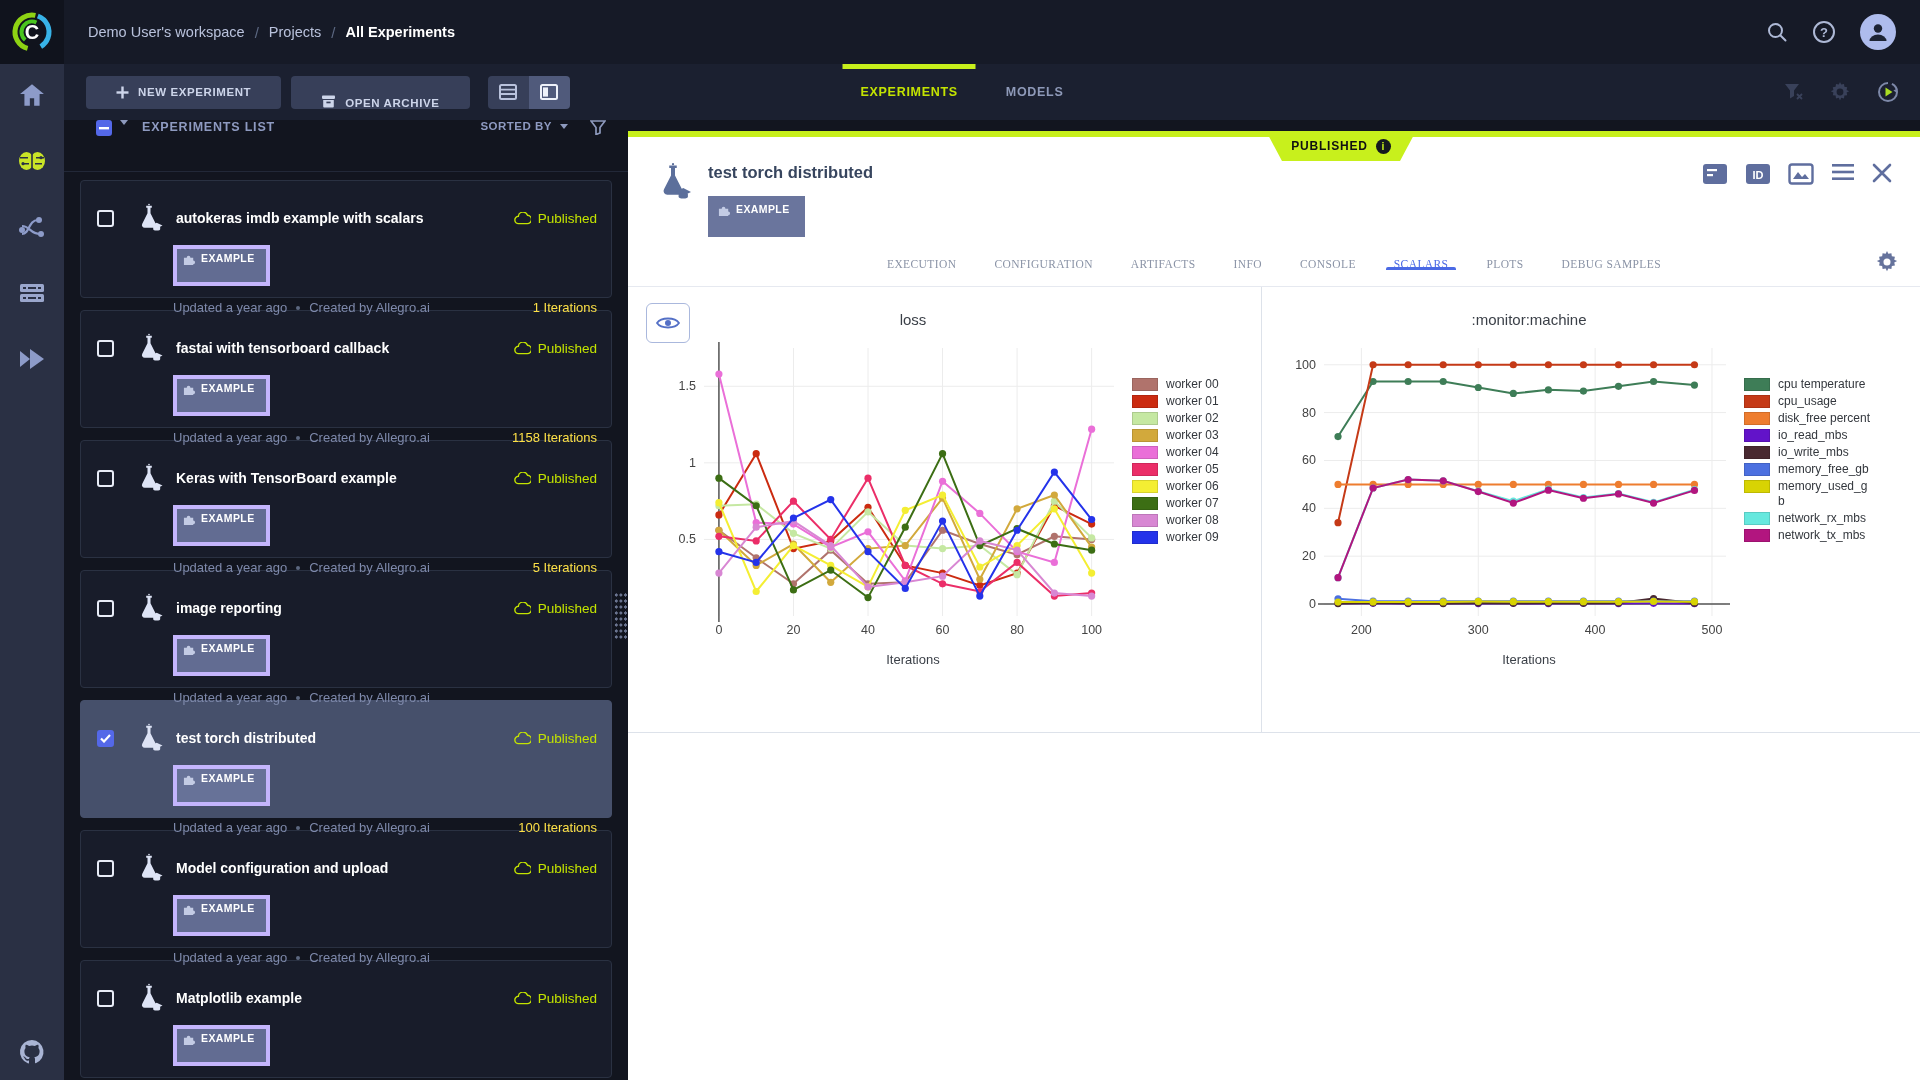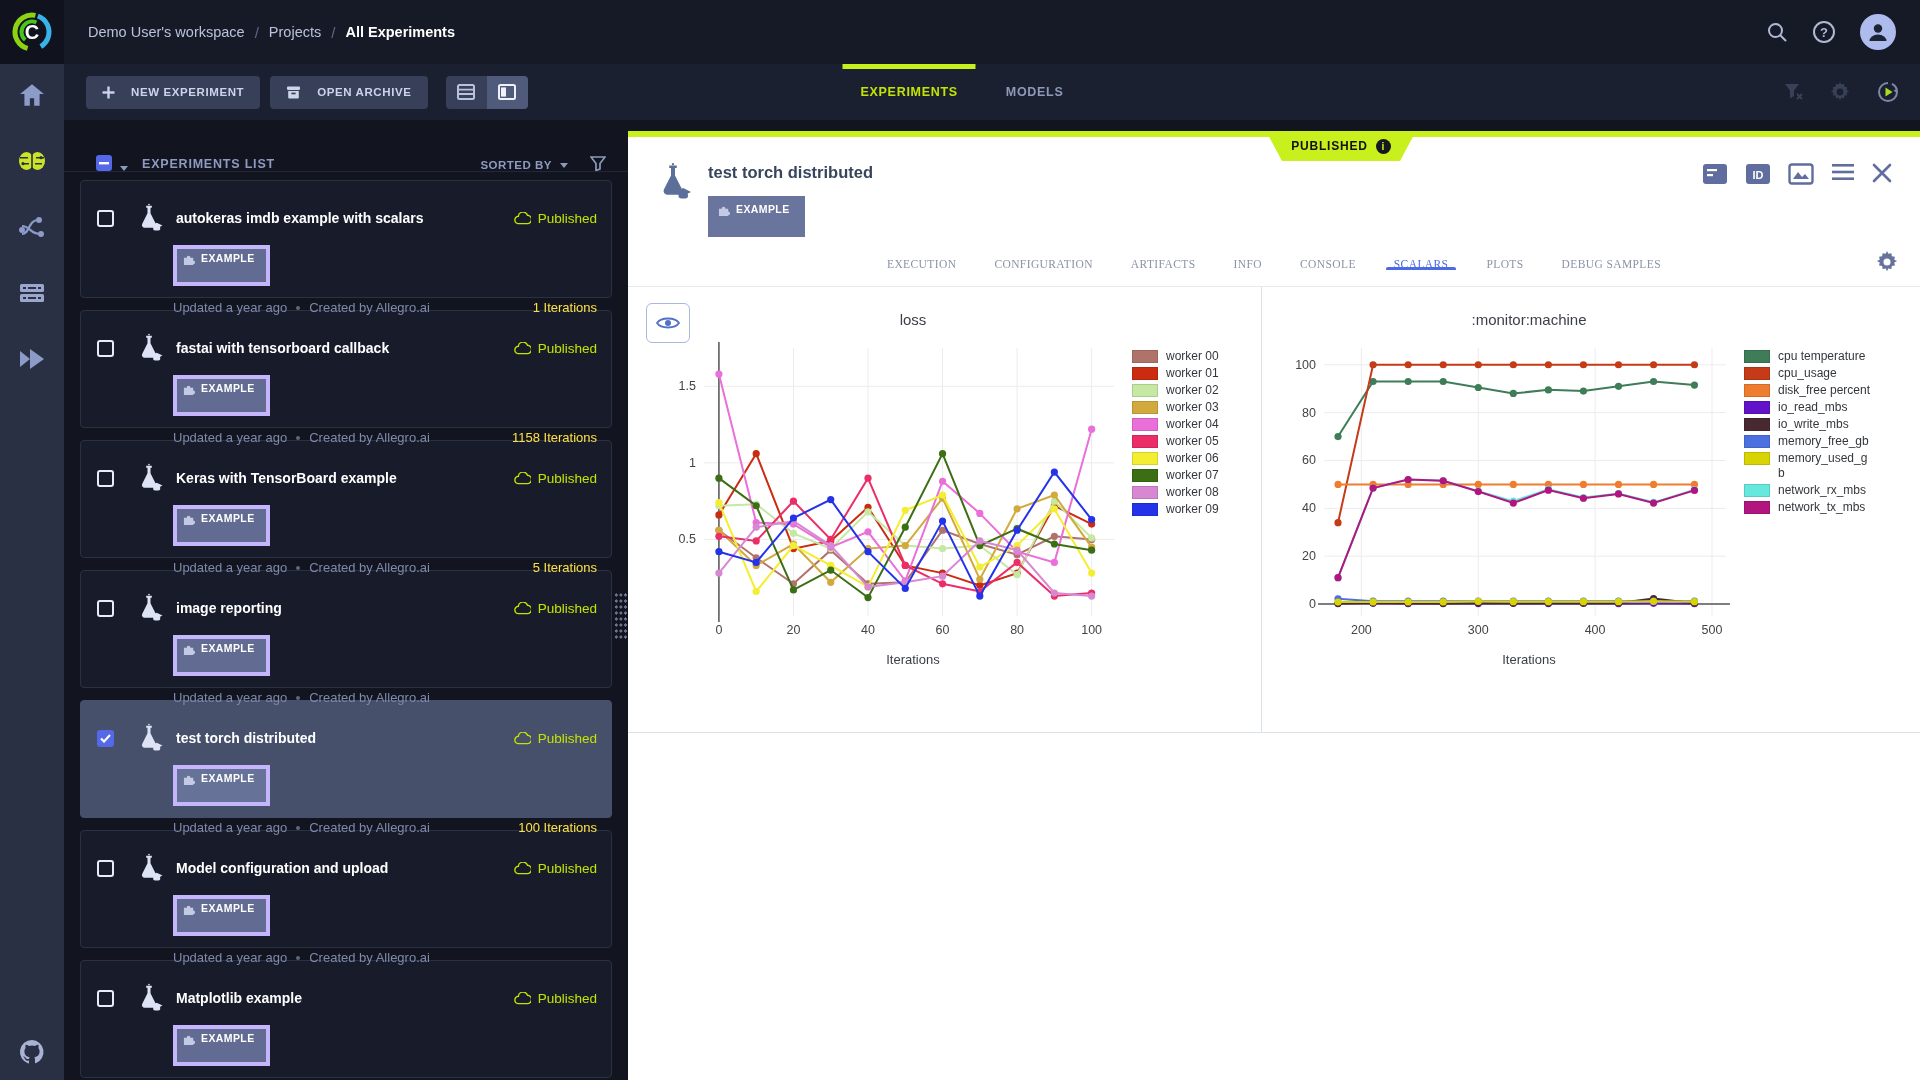--- a/index.html
+++ b/index.html
@@ -19,37 +19,37 @@
 
   header.topbar { height:64px; background:#161a27; display:flex; align-items:center; padding:0 24px; flex:0 0 64px; }
   .crumbs { display:flex; align-items:center; gap:10px; font-size:14.5px; color:#b9c2dc; }
   .crumbs .sep { color:#5d6983; font-size:15px; }
   .crumbs .last { color:#ffffff; font-weight:bold; }
   .topbar-right { margin-left:auto; display:flex; align-items:center; gap:24px; }
   .avatar { width:36px; height:36px; border-radius:50%; background:#aebced; display:flex; align-items:center; justify-content:center; }
 
   .toolbar { height:56px; background:#1b2030; position:relative; display:flex; align-items:center; padding:0 20px 0 22px; flex:0 0 56px; }
   .tb-btn { height:33px; background:#373f59; border-radius:4px; color:#cdd5ea; font-size:11.5px; font-weight:bold;
-            letter-spacing:.6px; display:inline-flex; align-items:center; gap:16px; padding:0 16px; margin-right:10px; cursor:pointer; }
+            letter-spacing:.6px; display:inline-flex; align-items:center; gap:9px; padding:0 30px; margin-right:10px; cursor:pointer; }
   .view-toggle { display:flex; margin-left:8px; border-radius:4px; overflow:hidden; }
   .vt-seg { width:41px; height:33px; background:#373f59; display:flex; align-items:center; justify-content:center; cursor:pointer; }
   .vt-seg.active { background:#505a7b; }
   .center-tabs { position:absolute; left:50%; top:0; height:100%; transform:translateX(calc(-50% - 30px));
                  display:flex; gap:48px; align-items:center; }
   .ct-tab { position:relative; height:100%; display:flex; align-items:center; font-size:12.5px; font-weight:bold;
             letter-spacing:.7px; color:#8e99b8; cursor:pointer; }
   .ct-tab.active { color:#c3e301; }
   .ct-tab.active::before { content:""; position:absolute; top:0; left:-18px; right:-18px; height:5px; background:#c8f01c; }
   .toolbar-right { margin-left:auto; display:flex; align-items:center; gap:26px; }
 
   .content { flex:1; display:flex; position:relative; min-height:0; }
 
   
   .list-panel { width:564px; flex:0 0 564px; background:#12151f; display:flex; flex-direction:column; overflow:hidden; }
-  .list-header { height:52px; display:flex; align-items:flex-end; padding:0 22px 0 32px; border-bottom:1px solid #222838; flex:0 0 52px; }
+  .list-header { height:52px; display:flex; align-items:flex-start; padding:0 22px 0 32px; border-bottom:1px solid #222838; flex:0 0 52px; }
   .list-header .title { color:#8e9ac0; font-size:12.5px; font-weight:bold; letter-spacing:.8px; margin-left:14px; }
   .sortby { margin-left:auto; display:flex; align-items:center; gap:8px; color:#8e9ac0; font-size:11.5px; font-weight:bold; letter-spacing:.5px; cursor:pointer; }
   .caret { width:0; height:0; border-left:4.5px solid transparent; border-right:4.5px solid transparent; border-top:5px solid #8d99bd; display:inline-block; margin-left:6px; }
   .cards { padding:8px 16px 0 16px; overflow:hidden; }
   .card { height:118px; background:#181c2a; border:1px solid #2a3142; border-radius:4px; margin-bottom:12px; padding:22px 14px 0 16px; cursor:pointer; }
   .card.selected { background:#46506b; border-color:#46506b; }
   .card-row1 { display:flex; align-items:center; }
   .cb { width:17px; height:17px; border:2px solid #e8ecf7; border-radius:3px; flex:0 0 17px; display:flex; align-items:center; justify-content:center; }
   .cb.checked, .cb.indet { background:#5468e8; border-color:#5468e8; }
   .exp-icon { margin-left:20px; flex:0 0 30px; display:flex; }
@@ -90,21 +90,21 @@
   .d-tab.active::after { content:""; position:absolute; left:-8px; right:-8px; bottom:0; height:3px; background:#4b6ae5; border-radius:2px 2px 0 0; }
   .d-gear { position:absolute; right:22px; top:10px; cursor:pointer; }
 
   .charts-row { display:flex; border-bottom:1px solid #dde2ea; height:446px; flex:0 0 446px; position:relative; }
   .chart-cell { display:flex; padding:10px 0 0 30px; position:relative; }
   .chart-cell.left { width:634px; border-right:1px solid #dde2ea; flex:0 0 634px; }
   .chart-cell.right { flex:1; padding-left:16px; }
   .plot-col { display:flex; flex-direction:column; align-items:center; }
   .chart-title { font-size:15px; color:#3a3f47; margin:14px 0 4px 40px; }
   .xlabel { font-size:13px; color:#3a3f47; margin-top:2px; margin-left:40px; }
-  .legend { margin-top:52px; margin-left:4px; }
+  .legend { margin-top:80px; margin-left:4px; }
   .legend-item { display:flex; align-items:flex-start; margin-bottom:2.5px; }
   .swatch { width:26px; height:13px; flex:0 0 26px; margin-right:8px; margin-top:1px; border:1px solid rgba(0,0,0,.12); }
   .legend-label { font-size:12px; color:#33373d; line-height:14.5px; word-break:break-word; }
   .legend.narrow { width:104px; }
   .legend.wide { width:128px; }
   .eye-btn { position:absolute; left:18px; top:16px; width:44px; height:40px; background:#fff; border:1px solid #aab8dd;
              border-radius:6px; display:flex; align-items:center; justify-content:center; cursor:pointer; z-index:4; }
   .below-charts { flex:1; background:#fff; }
 
   svg text { font-family:"Liberation Sans", sans-serif; }
@@ -209,21 +209,21 @@
     </header>
 
     <div class="toolbar">
       <button class="tb-btn" style="border:none;cursor:pointer;">
         <svg width="13" height="13" viewBox="0 0 13 13">
           <line x1="6.5" y1="0.5" x2="6.5" y2="12.5" stroke="#cdd5ea" stroke-width="2.4"></line>
           <line x1="0.5" y1="6.5" x2="12.5" y2="6.5" stroke="#cdd5ea" stroke-width="2.4"></line>
         </svg>
         <span>NEW EXPERIMENT</span>
       </button>
-      <button class="tb-btn" style="border:none;cursor:pointer;">
+      <button class="tb-btn" style="border:none;cursor:pointer;align-items:flex-end;">
         <svg width="15" height="15" viewBox="0 0 15 15">
           <rect x="1" y="1.5" width="13" height="3.4" rx="0.8" fill="#cdd5ea"></rect>
           <path d="M2.2 6 h10.6 v6.6 a1 1 0 0 1 -1 1 h-8.6 a1 1 0 0 1 -1-1 Z" fill="#cdd5ea"></path>
           <rect x="5.4" y="7.6" width="4.2" height="1.7" fill="#373f59"></rect>
         </svg>
         <span>OPEN ARCHIVE</span>
       </button>
       <div class="view-toggle">
         <div class="vt-seg">
           <svg width="18" height="16" viewBox="0 0 18 16">

